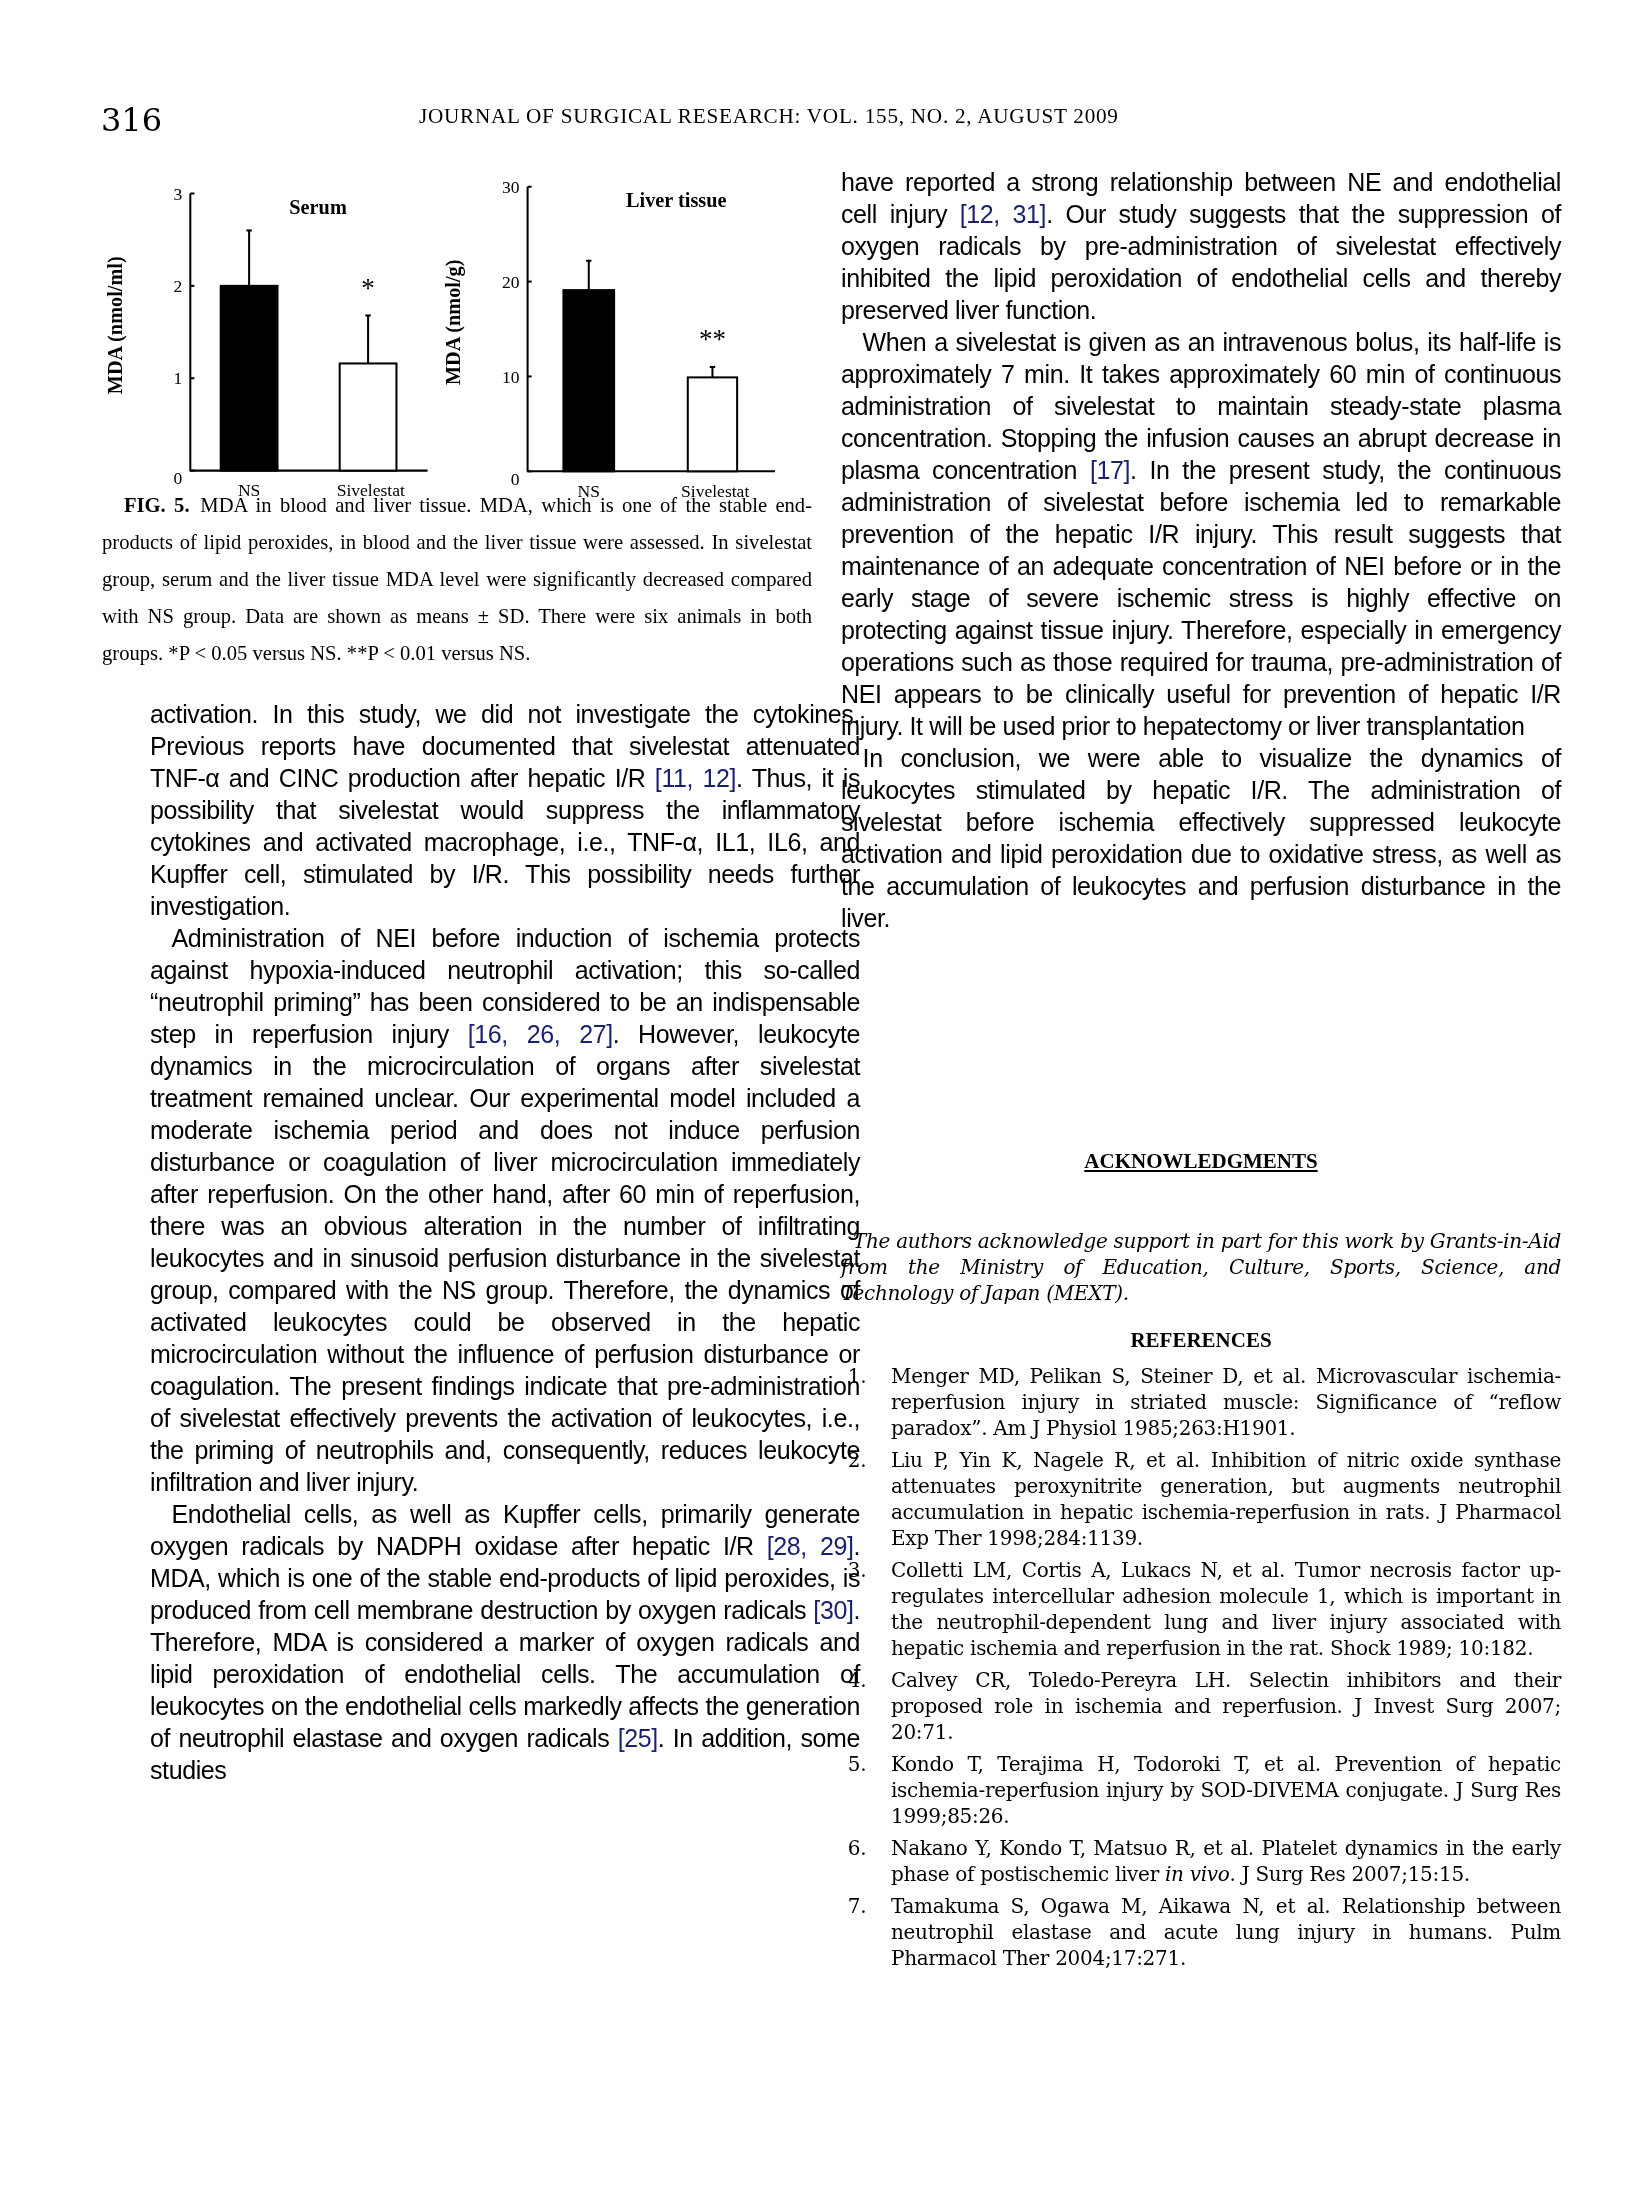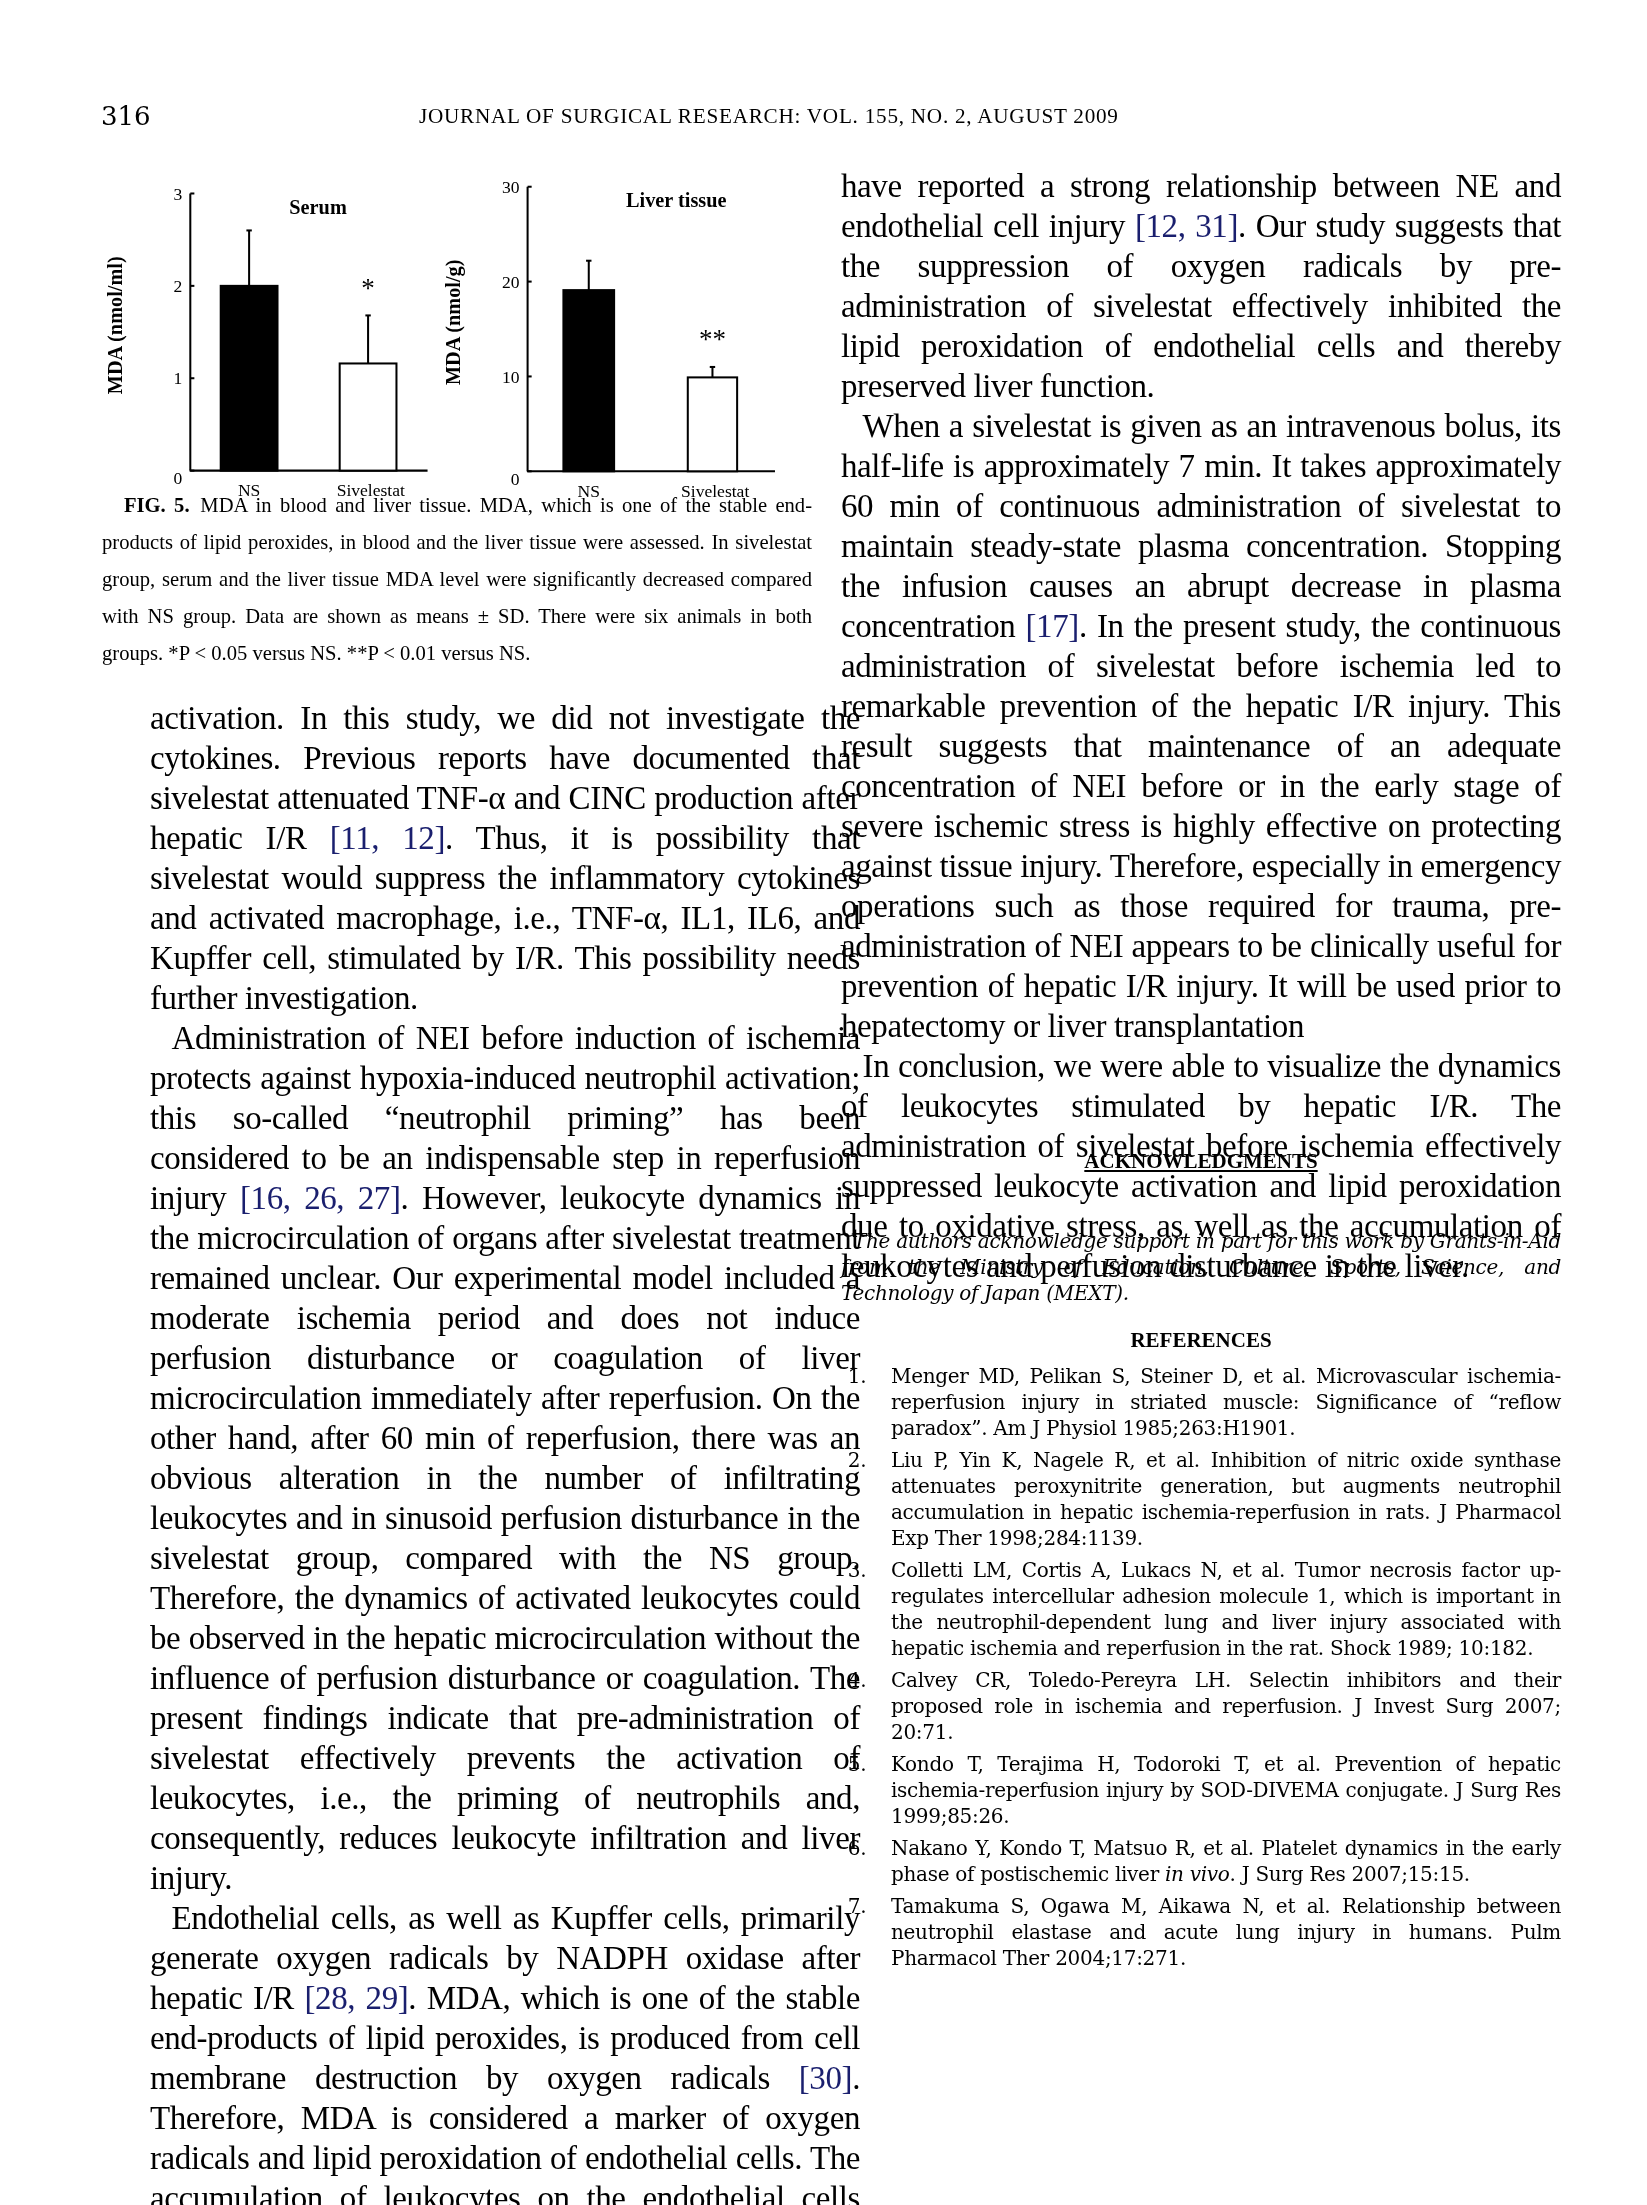--- a/index.html
+++ b/index.html
@@ -1,23 +1,23 @@
 <!DOCTYPE html>
 <html style="font-size:10.8px"><head>
 <meta charset="utf-8">
 <style>
   html, body { margin: 0; padding: 0; background: #ffffff; }
   body { width: 1648px; height: 2205px; position: relative; overflow: hidden; color: #000; font-family: "DejaVu Serif", "Liberation Serif", serif; }
-  .page-number { position: absolute; left: 101px; top: 101px; font-size: 26px; font-family: "DejaVu Serif", serif; }
+  .page-number { position: absolute; left: 101px; top: 101px; font-size: 32px; font-family: "DejaVu Serif", serif; }
   .running-head { position: absolute; left: 419px; top: 105px; font-size: 20px; letter-spacing: 0.7px; font-family: "Liberation Serif", serif; transform: scaleX(1.06); transform-origin: left; }
   .figure { position: absolute; left: 95px; top: 169px; width: 730px; height: 318px; }
   .figure svg { position: absolute; left: 0; top: 0; overflow: visible; }
   .caption { position: absolute; left: 102px; top: 487px; width: 710px; font-size: 20.6px; line-height: 37px; text-align: justify; font-family: Liberation Serif, serif; }
   .caption .fig-label { font-weight: bold; margin-left: 22px; margin-right: 10.8px; }
-  .col { position: absolute; font-size: 33px; line-height: 40px; text-align: justify; font-family: Liberation Serif, serif; letter-spacing: -0.4px; }
+  .col { position: absolute; font-size: 25px; line-height: 32px; text-align: justify; font-family: Liberation Sans, sans-serif; letter-spacing: -0.4px; }
   .col p { margin: 0; text-indent: 0; }
   .col p.indent { text-indent: 21.6px; }
   .col-left { left: 102px; top: 698px; width: 710px; margin-left: 48px; }
   .col-right { left: 841px; top: 166px; width: 720px; }
   .cite { color: #1a1f6e; }
   .section-heading { text-align: center; font-weight: bold; font-size: 21px; font-family: "Liberation Serif", serif; margin: 0; }
   .ack-head { position: absolute; left: 841px; top: 1149px; width: 720px; text-decoration: underline; }
   .ack-text { position: absolute; left: 841px; top: 1228px; width: 720px; font-size: 20px; line-height: 26px; text-align: justify; font-family: "DejaVu Serif", serif; letter-spacing: -0.3px; }
   .ack-text span.para { display: block; text-indent: 12px; font-style: italic; }
   .ref-head { position: absolute; left: 841px; top: 1328px; width: 720px; }

